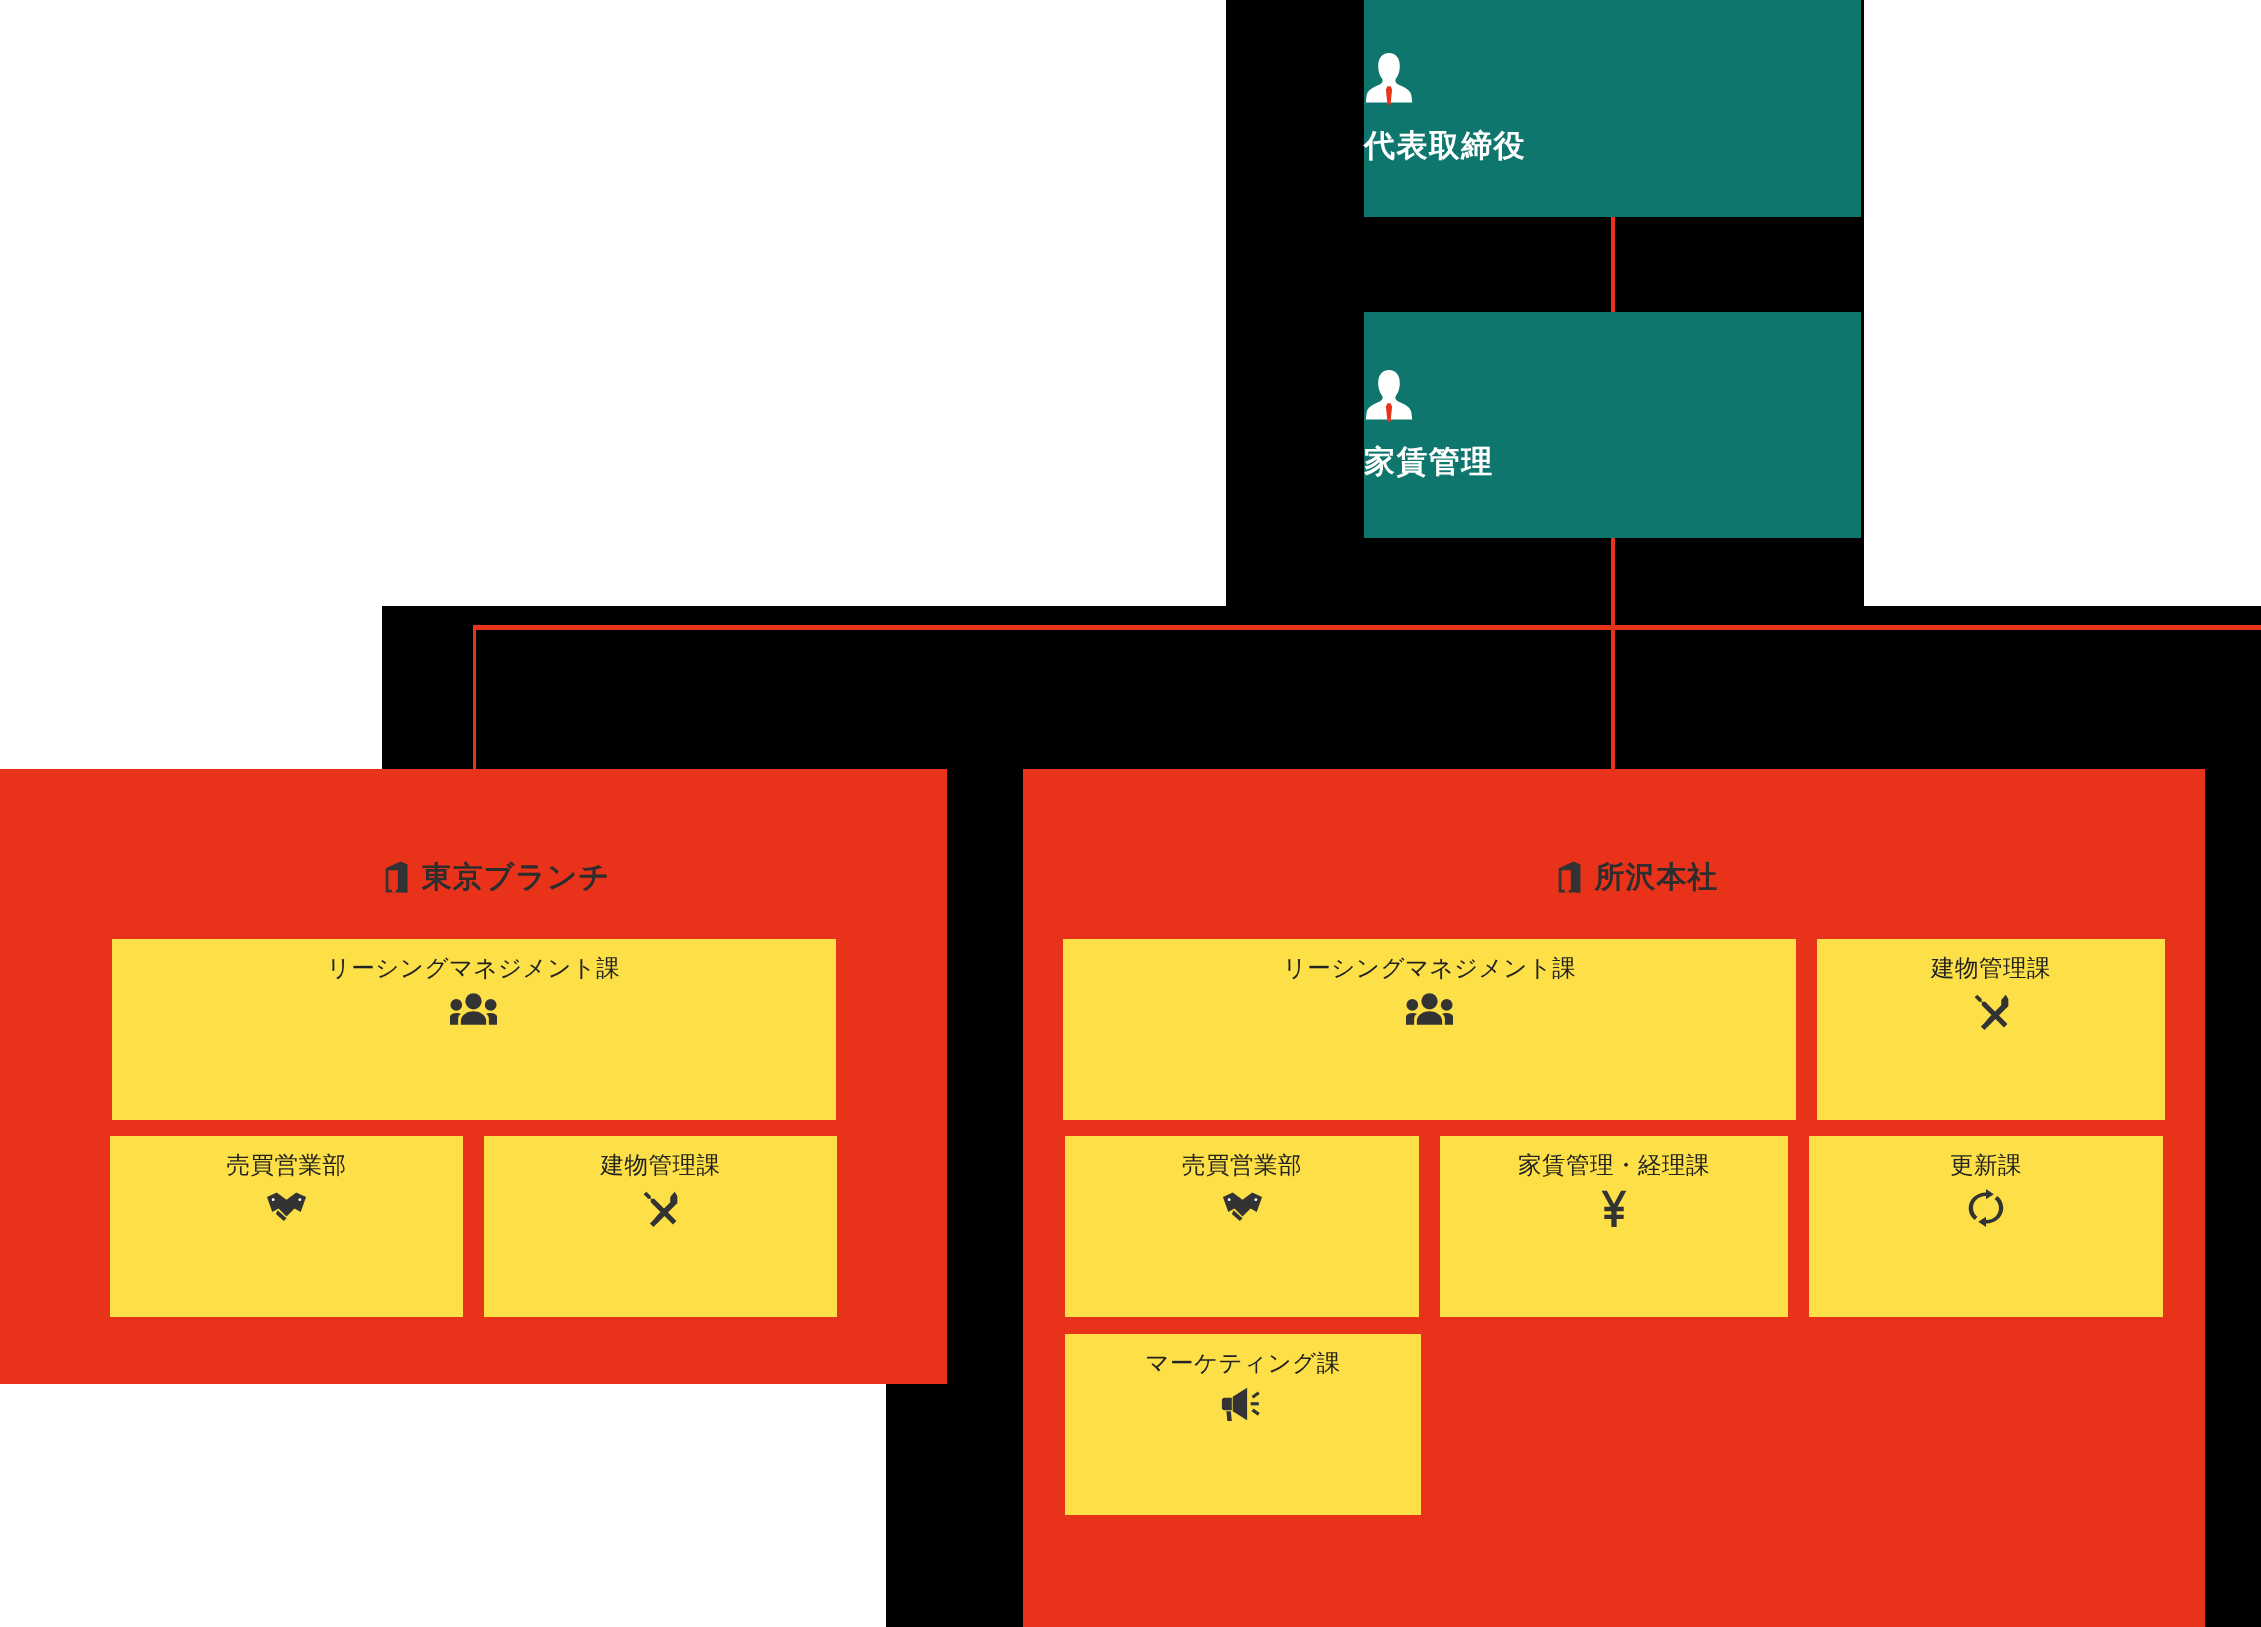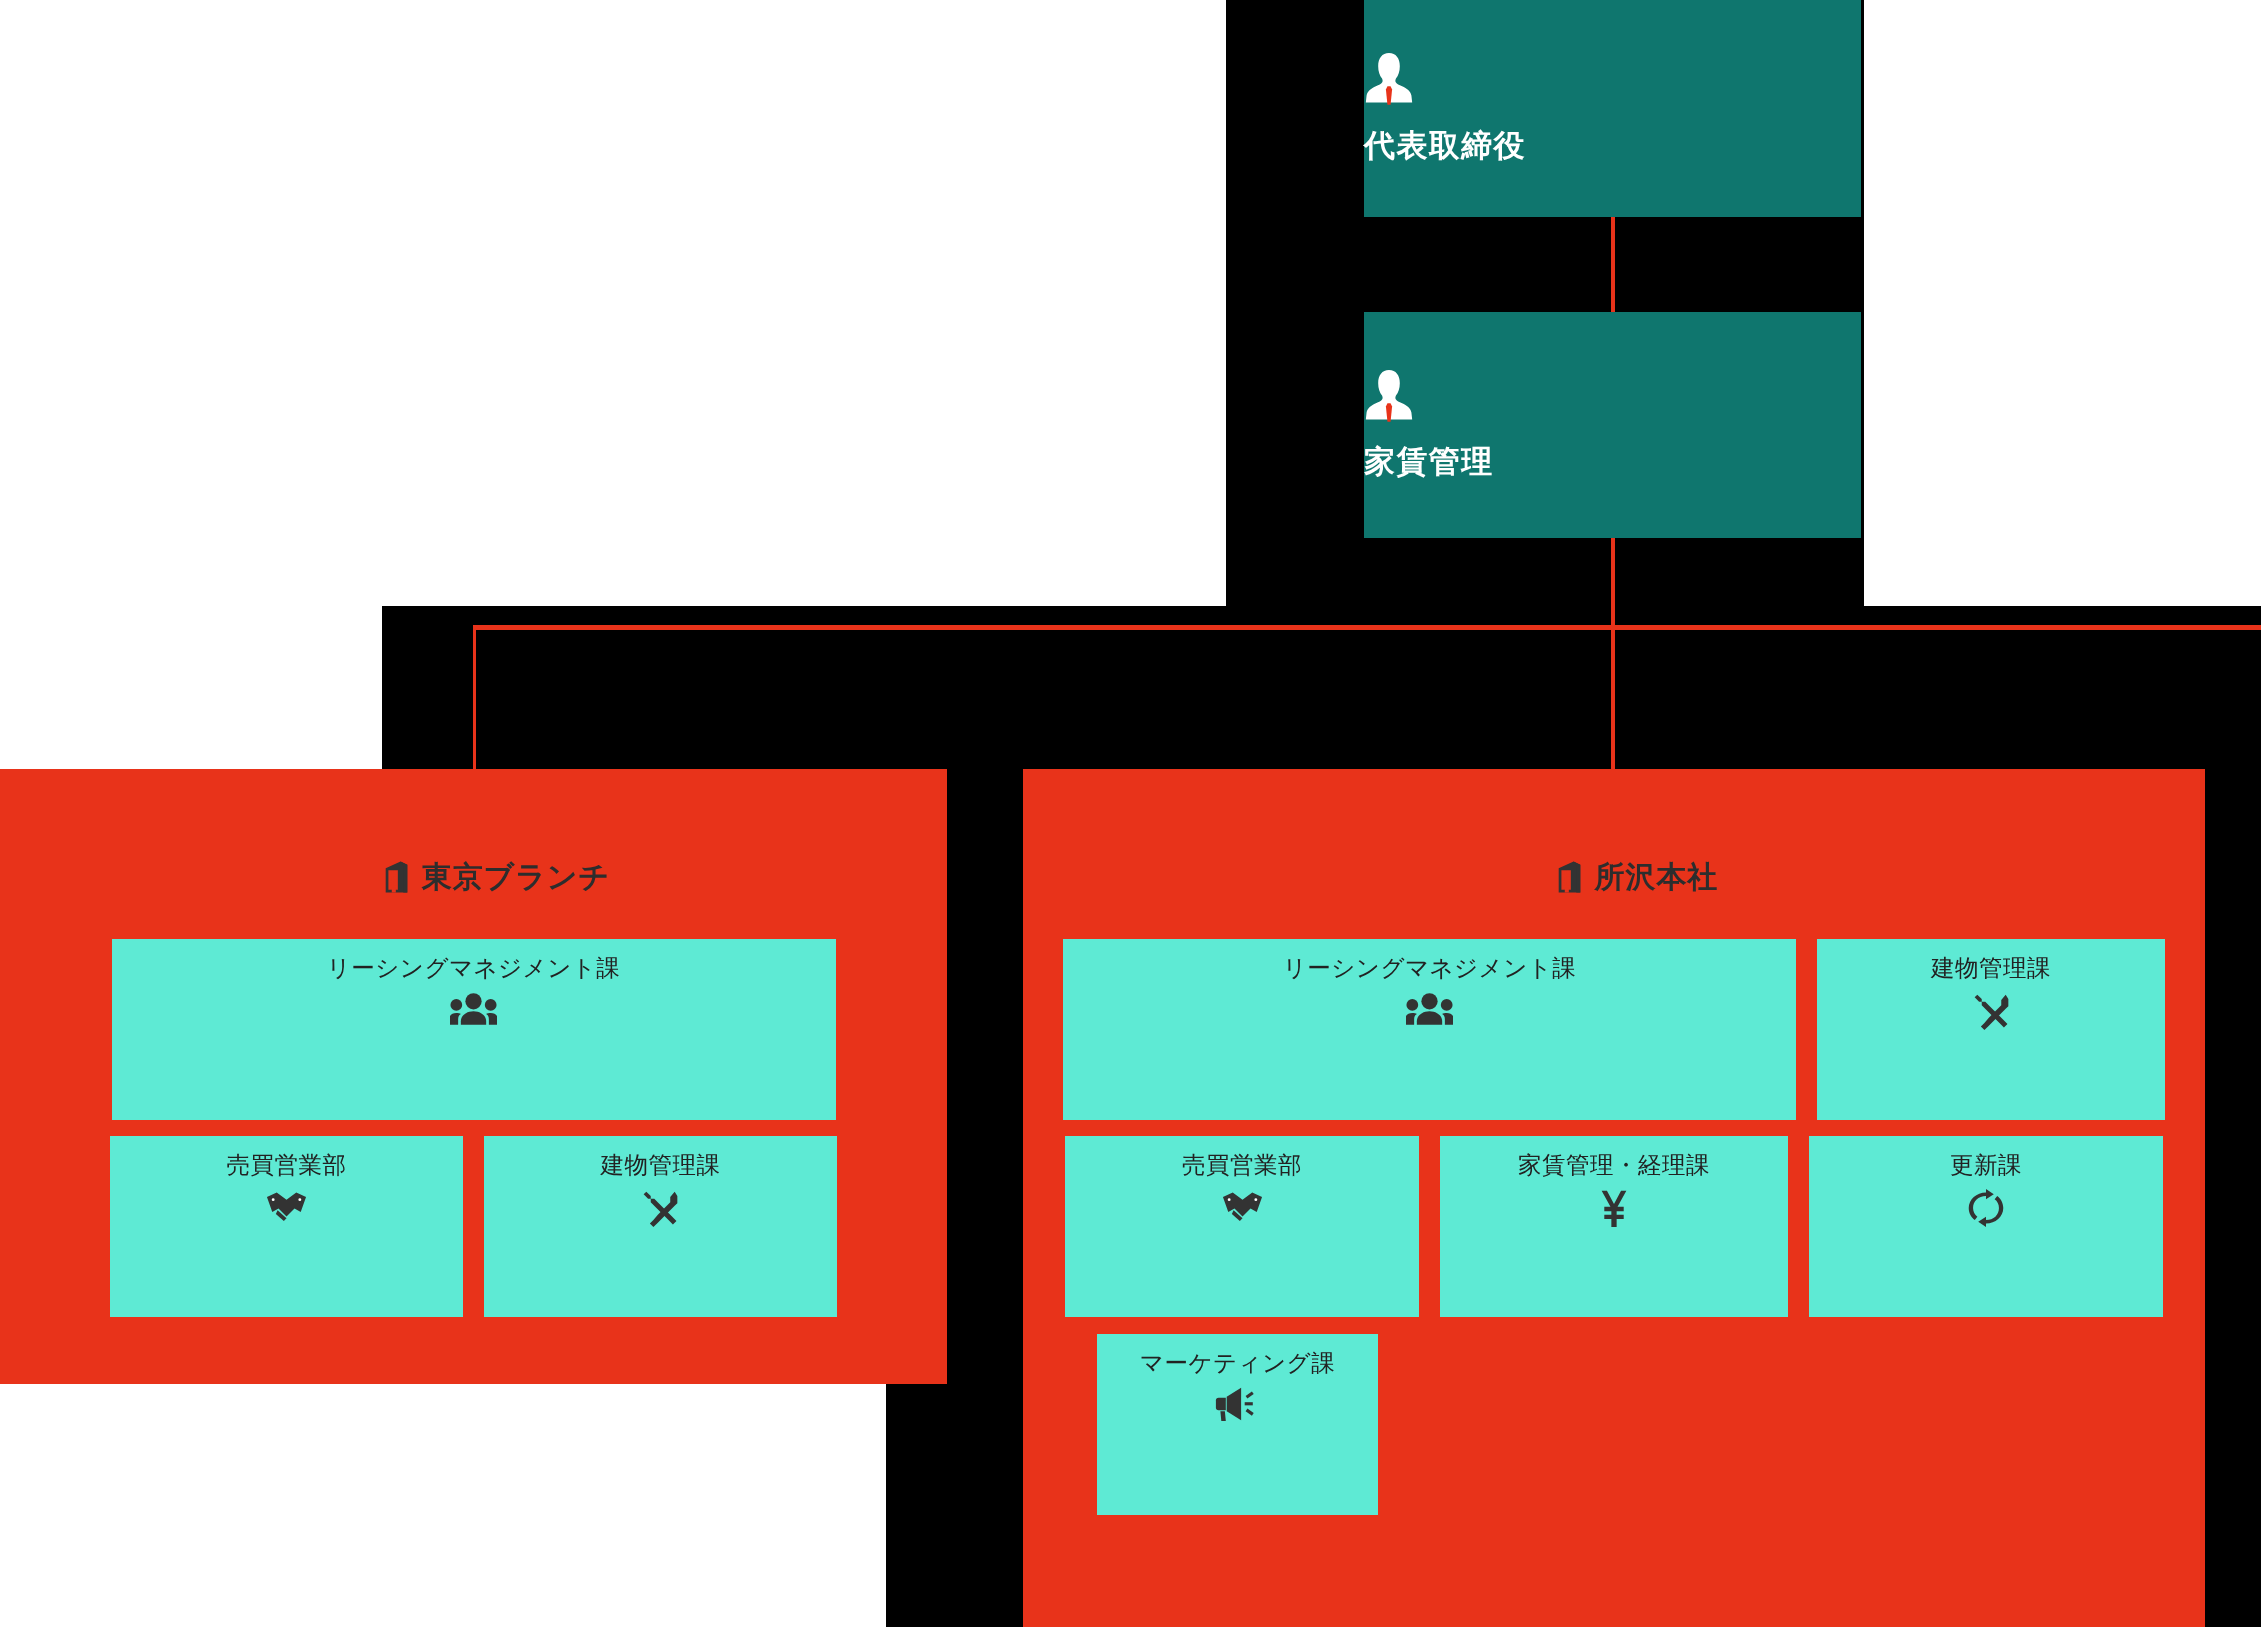--- a/index.html
+++ b/index.html
@@ -66,21 +66,21 @@
   .rowwrap {
     display: flex;
     justify-content: center;
     gap: 21px;
     padding: 0 22.6px;
     margin-top: 10px;
   }
   .rowwrap.left-align { justify-content: flex-start; padding-left: 42px; }
 
   .card {
-    background: #5eead4;
+    background: #fde047;
     box-sizing: border-box;
     display: flex;
     flex-direction: column;
     align-items: center;
     justify-content: flex-start;
     padding: 17px 4.5px 11px;
     height: 181px;
   }
   .card-label {
     color: #222222;
@@ -91,21 +91,21 @@
     line-height: 1.1;
   }
   .card-ico { margin-top: 10px; }
 
   
   .w-wide   { width: 724px; }
   .w-wide-c { width: 733px; }
   .w-half   { width: 353px; }
   .w-half-c { width: 354px; }
   .w-nar    { width: 348px; }
-  .w-mkt    { width: 281px; margin-left: 32px; }
+  .w-mkt    { width: 356px; }
 
   svg { display: block; }
 </style>
 </head>
 <body>
 
 <div id="stage">
 
   <div class="blk" style="left:1226px; top:0; width:638px; height:606px;"></div>
   <div class="blk" style="left:382px; top:606px; width:2466px; height:163px;"></div>

